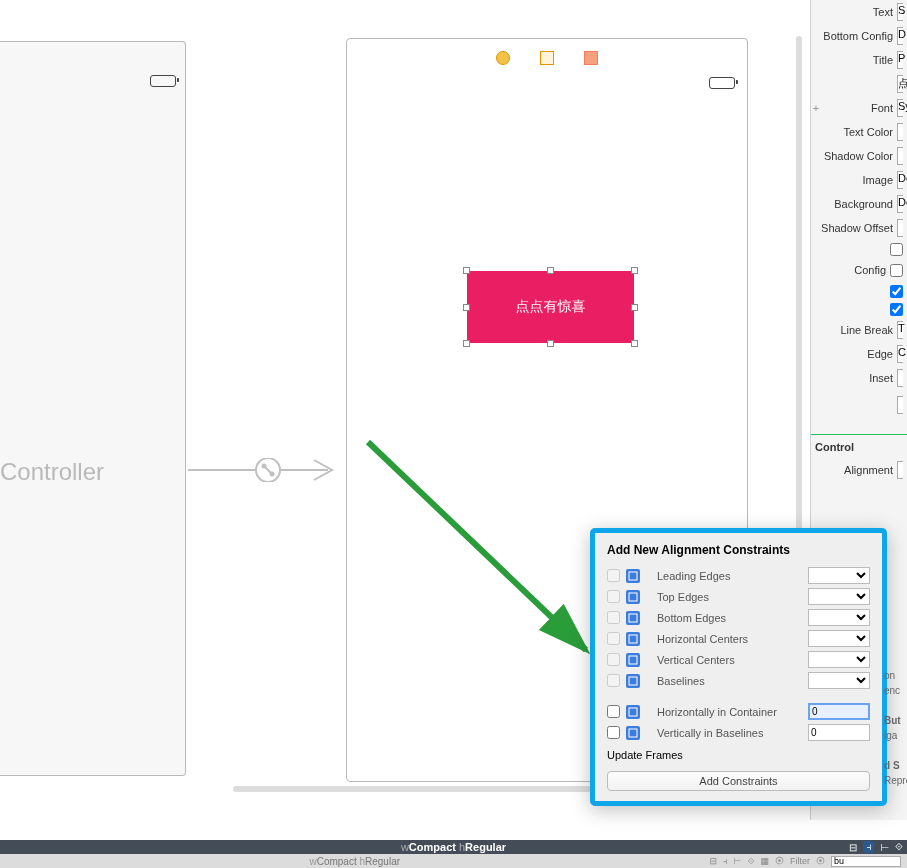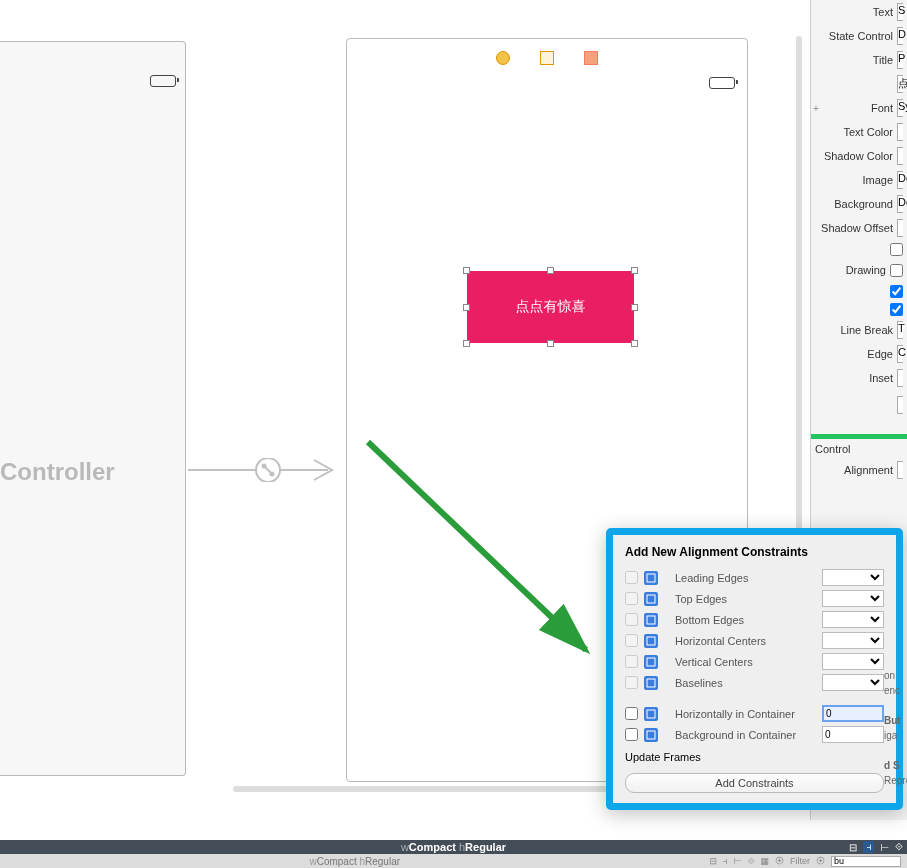--- a/index.html
+++ b/index.html
@@ -4,21 +4,21 @@
 <style>
 * { box-sizing: border-box; margin: 0; padding: 0; font-family: -apple-system, "Helvetica Neue", sans-serif; }
 body { width: 907px; height: 868px; background: #fff; position: relative; overflow: hidden; }
 
 
 .canvas { position: absolute; left: 0; top: 0; width: 800px; height: 820px; background: #fff; }
 .partial-vc { position: absolute; left: 0; top: 41px; width: 186px; height: 735px; background: #f7f7f7; border: 1px solid #b9b9b9; border-left: none; border-radius: 0 4px 4px 0; }
 .partial-status { position: absolute; top: 33px; right: 9px; width: 26px; height: 12px; border: 1.5px solid #444; border-radius: 3px; }
 .partial-status::after { content:""; position:absolute; right:-4px; top:2px; width:2px; height:4px; background:#444; border-radius:0 1px 1px 0; }
 
-.vc-title { position: absolute; left: 0; top: 458px; font-size: 24px; font-weight: 700; color: #b9b9b9; }
+.vc-title { position: absolute; left: 0; top: 458px; font-size: 24px; font-weight: 400; color: #b9b9b9; }
 .segue { position: absolute; left: 188px; top: 458px; width: 158px; height: 24px; }
 
 .device { position: absolute; left: 346px; top: 38px; width: 402px; height: 744px; border: 1px solid #b9b9b9; border-radius: 4px; background: #fff; }
 .device-top { position: absolute; top: 12px; left: 0; right: 0; height: 10px; display: flex; justify-content: center; gap: 30px; }
 .dev-icon { width: 14px; height: 14px; border: 1px solid #e09400; background: #fff3d9; }
 .dev-icon.sq { border-color:#f07e5f; background:#f6a07d; }
 .dev-icon.ci { border-radius:50%; border-color:#e09400; background:#f2c24a; }
 .dev-icon.cb { border-color:#e09400; }
 .device-status { position: absolute; top: 38px; right: 12px; width: 26px; height: 12px; border: 1.5px solid #444; border-radius: 3px; }
 .device-status::after { content:""; position:absolute; right:-4px; top:2px; width:2px; height:4px; background:#444; border-radius:0 1px 1px 0; }
@@ -30,33 +30,33 @@
 .arrow { position: absolute; left: 360px; top: 436px; pointer-events: none; }
 
 
 .inspector { position: absolute; left: 810px; top: 0; width: 97px; height: 820px; border-left: 1px solid #d0d0d0; background: #f4f4f4; font-size: 11px; }
 .insp-row { display: flex; align-items: center; height: 24px; padding-right: 4px; }
 .insp-row label { flex: 1; text-align: right; color: #333; padding-right: 4px; font-size: 11px; }
 .insp-row .stub { width: 6px; height: 18px; border: 1px solid #aaa; background: #fff; border-right: none; }
 .insp-plus { color: #999; width: 10px; text-align:center; }
 
 
-.popover { position: absolute; left: 606px; top: 528px; width: 297px; background: #efefef; border: 7px solid #0ea5e9; border-radius: 5px; box-shadow: 0 4px 20px rgba(0,0,0,0.25); font-size: 11px; }
+.popover { position: absolute; left: 590px; top: 528px; width: 297px; background: #efefef; border: 5px solid #0ea5e9; border-radius: 5px; box-shadow: 0 4px 20px rgba(0,0,0,0.25); font-size: 11px; }
 .pop-title { padding: 10px 12px 8px; font-weight: 600; font-size: 12px; }
 .pop-row { display: flex; align-items: center; padding: 2px 12px; height: 21px; }
 .pop-row input[type=checkbox] { margin-right: 6px; }
 .pop-icon { width: 14px; height: 14px; background: #3b7ddd; border-radius: 2px; margin-right: 6px; display:flex; align-items:center; justify-content:center; }
 .pop-icon svg { width:10px; height:10px; }
 .pop-label { flex: 1; color: #555; padding-left: 11px; }
 .pop-val { width: 62px; height: 17px; border: 1px solid #bbb; background: #fff; font-size: 10px; padding: 0 2px; }
 .pop-val.hl { border: 2px solid #6aa4f0; background: #e8f0ff; }
 .pop-sep { height: 10px; }
 .pop-uf { display: flex; align-items: center; padding: 6px 12px; gap: 14px; }
 .pop-uf select { flex: 1; height: 18px; font-size: 11px; background:#fff; border:1px solid #bbb; border-radius:3px; }
-.pop-add { margin: 4px 12px 10px; height: 20px; border: 1px solid #bbb; background: linear-gradient(#fdfdfd,#f1f1f1); border-radius: 9px; text-align: center; line-height: 18px; color: #444; }
+.pop-add { margin: 4px 12px 10px; height: 20px; border: 1px solid #bbb; background: linear-gradient(#fdfdfd,#f1f1f1); border-radius: 4px; text-align: center; line-height: 18px; color: #444; }
 
 
 .bb1 { position: absolute; left: 0; bottom: 14px; width: 907px; height: 14px; background: #444d57; color: #fff; font-size: 11px; text-align: center; line-height: 14px; }
 .bb1 .w { font-weight: 600; }
 .bb1 .d { color: #a7adb5; }
 .bb2 { position: absolute; left: 0; bottom: 0; width: 907px; height: 14px; background: #dcdcdc; color: #777; font-size: 10px; display:flex; align-items:center; }
 .bb2 .sz { flex:1; text-align:center; }
 .tool-icons { position:absolute; right:0; bottom:14px; height:14px; display:flex; gap:6px; align-items:center; padding:0 4px; background:#444d57; }
 .tool-icons span { color:#fff; font-size:10px; }
 .tool-icons .sel { background:#2a5a8f; padding:0 3px; border-radius:2px; }
@@ -118,21 +118,21 @@
     </defs>
   <line x1="8" y1="6" x2="226" y2="214" stroke="#2a9d3a" stroke-width="6" marker-end="url(#ah)"></line>
 </svg>
 
 <div class="inspector">
   <div class="insp-row">
       <label>Text</label>
       <div class="stub">S</div>
     </div>
   <div class="insp-row">
-      <label>State Control</label>
+      <label>Bottom Config</label>
       <div class="stub">D</div>
     </div>
   <div class="insp-row">
       <label>Title</label>
       <div class="stub">P</div>
     </div>
   <div class="insp-row">
       <label></label>
       <div class="stub">点</div>
     </div>
@@ -159,21 +159,21 @@
     </div>
   <div class="insp-row">
       <label>Shadow Offset</label>
       <div class="stub"></div>
     </div>
   <div class="insp-row" style="height:18px">
       <label></label>
       <input type="checkbox" style="">
     </div>
   <div class="insp-row">
-      <label>Drawing</label>
+      <label>Config</label>
       <input type="checkbox" style="">
     </div>
   <div class="insp-row" style="height:18px">
       <label></label>
       <input type="checkbox" checked="" style="">
     </div>
   <div class="insp-row" style="height:18px">
       <label></label>
       <input type="checkbox" checked="" style="">
     </div>
@@ -189,21 +189,21 @@
       <label>Inset</label>
       <div class="stub"></div>
     </div>
   <div class="insp-row" style="height:30px">
       <label></label>
       <div class="stub"></div>
     </div>
   <div class="insp-row" style="height:14px">
       <label></label>
     </div>
-  <div class="insp-row" style="border-top:5px solid #22c55e;font-weight:400">
+  <div class="insp-row" style="border-top:1px solid #22c55e;font-weight:700">
       <label style="text-align:left;padding-left:4px">Control</label>
     </div>
   <div class="insp-row">
       <label>Alignment</label>
       <div class="stub"></div>
     </div>
 </div>
 
 <div class="popover">
   <div class="pop-title">Add New Alignment Constraints</div>
@@ -281,21 +281,21 @@
      <span class="pop-label">Horizontally in Container</span>
      <input class="pop-val hl" value="0" style="">
     </div>
       <div class="pop-row">
      <input type="checkbox" style="">
      <span class="pop-icon">
           <svg viewBox="0 0 10 10">
             <rect x="1" y="1" width="8" height="8" fill="none" stroke="#fff" stroke-width="1"></rect>
           </svg>
         </span>
-     <span class="pop-label">Background in Container</span>
+     <span class="pop-label">Vertically in Baselines</span>
      <input class="pop-val " value="0" style="">
     </div>
     </div>
   <div class="pop-uf">
     <span>Update Frames</span>
   </div>
   <div class="pop-add">Add Constraints</div>
 </div>
 
 <div class="hidden-right">

